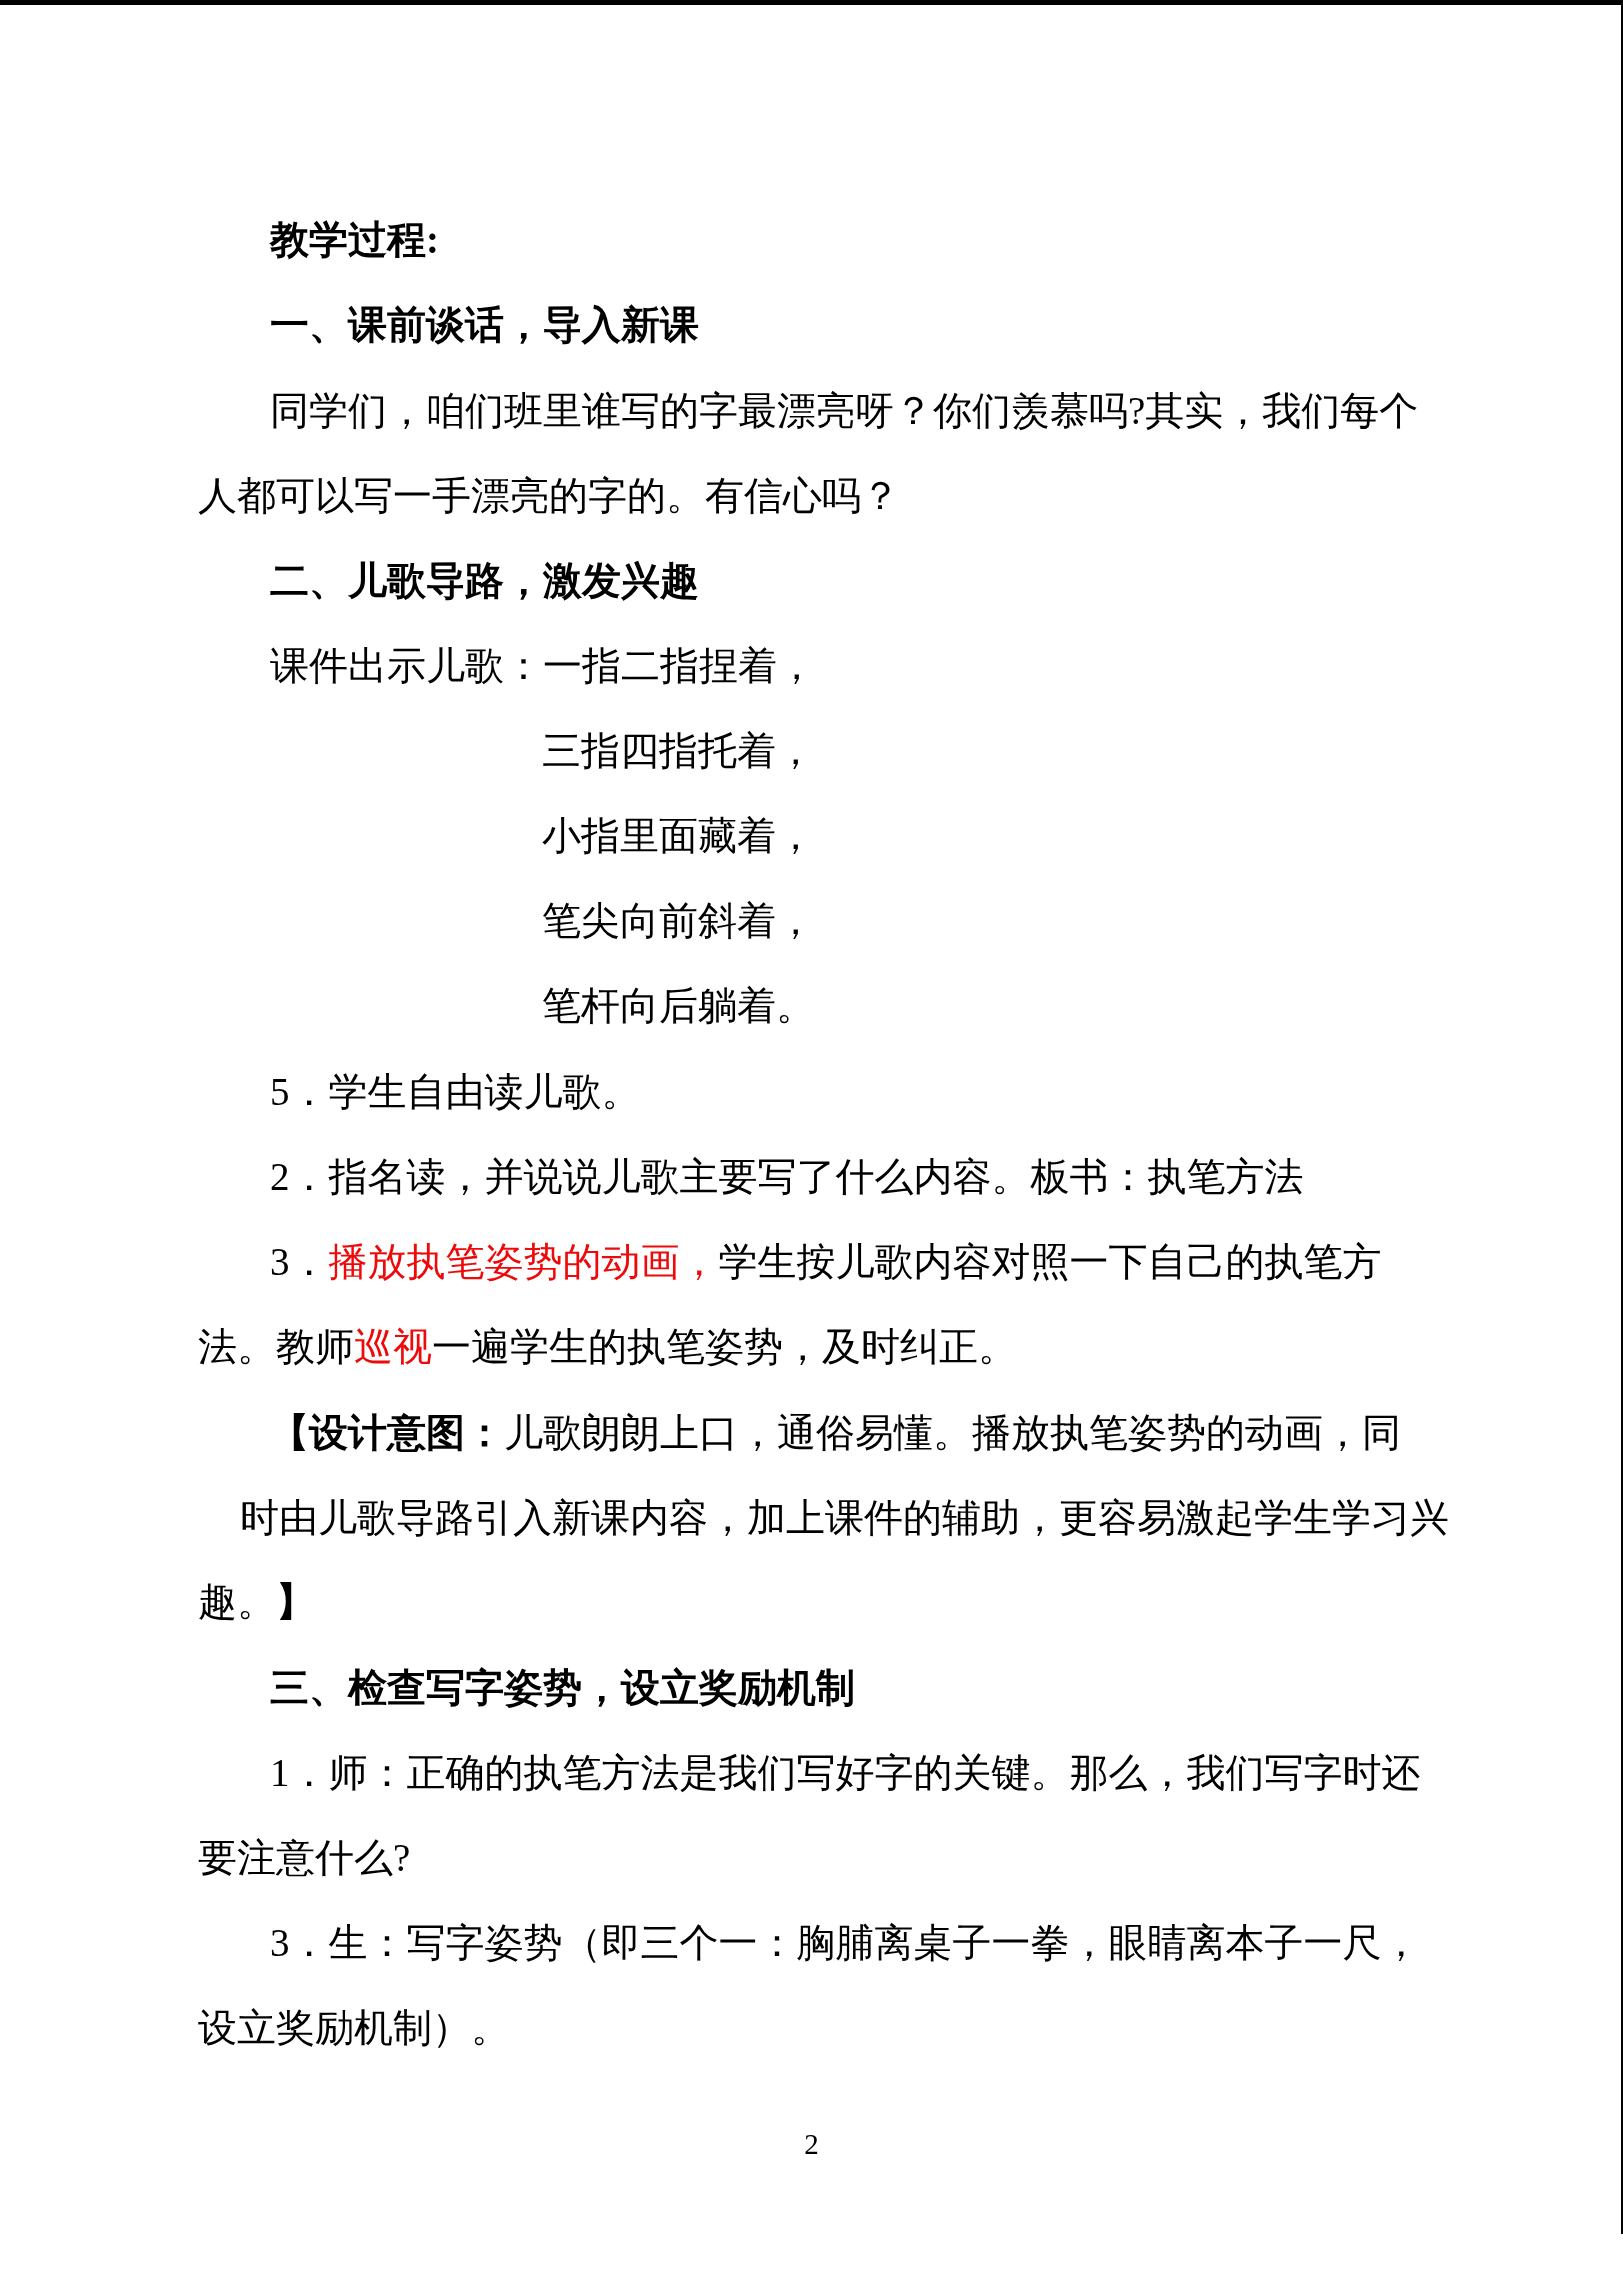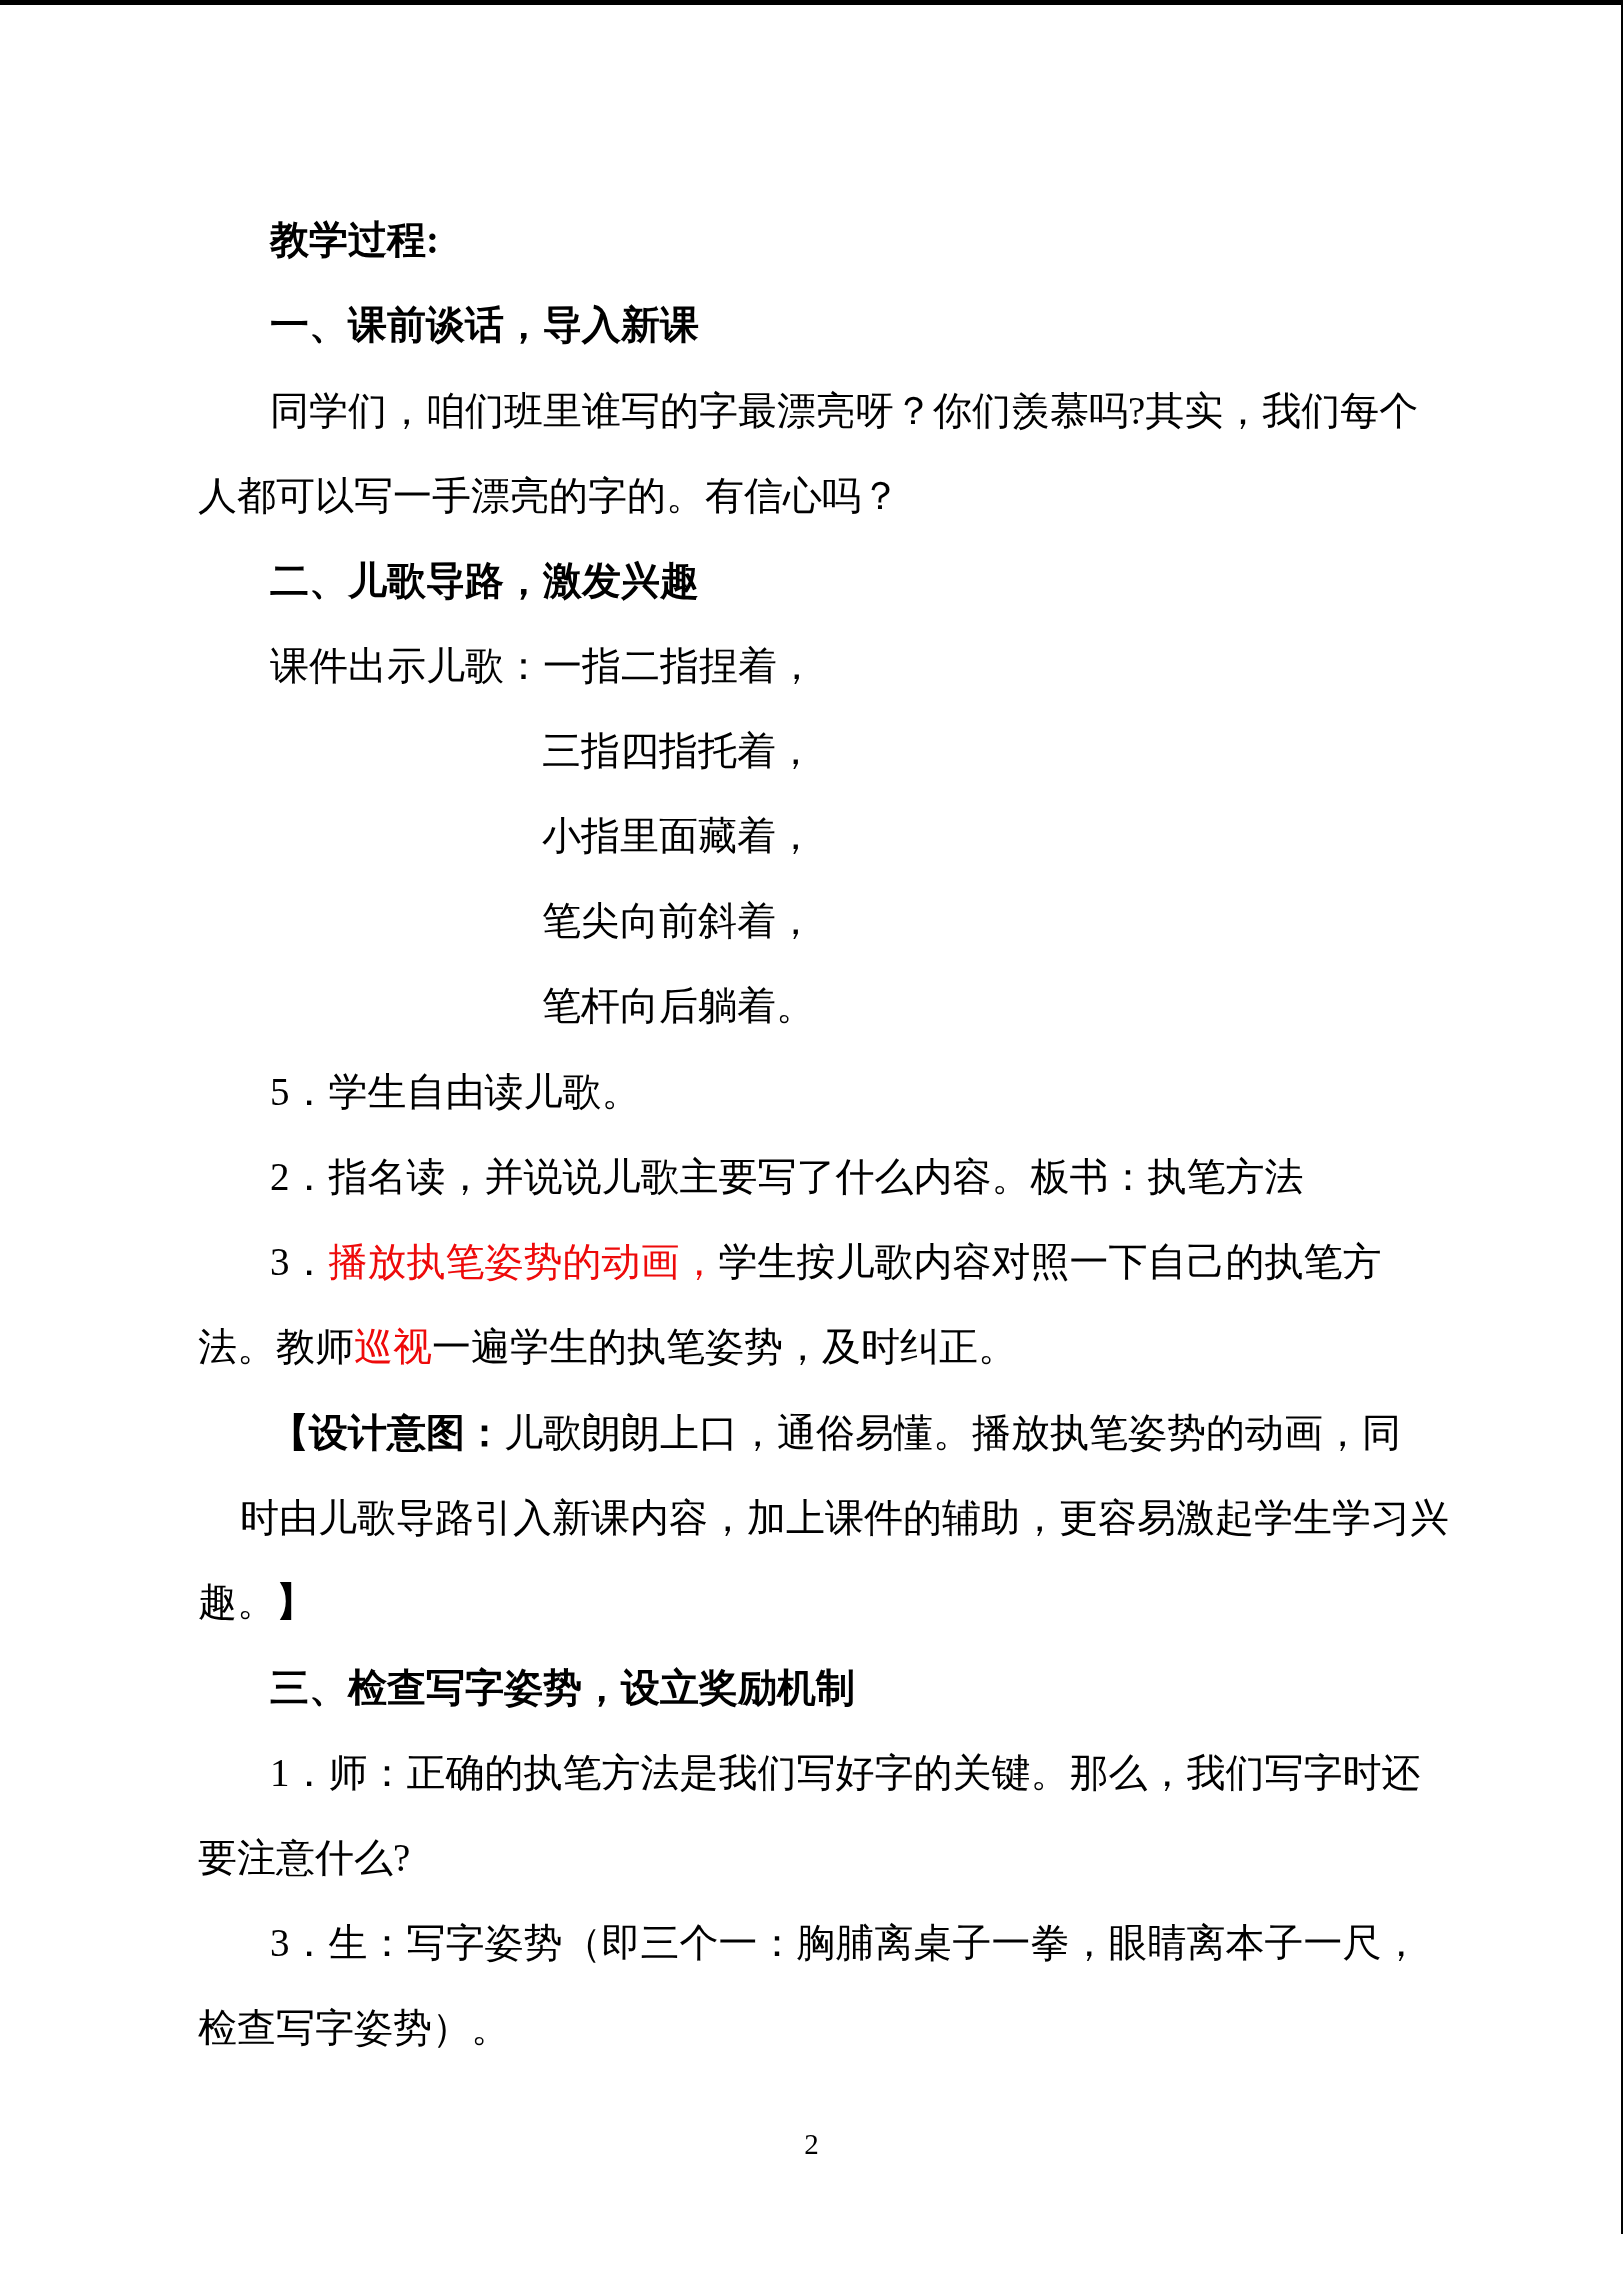--- a/index.html
+++ b/index.html
@@ -56,17 +56,17 @@
       <div class="line" style="top: 1155px; left: 270px;"><span>2．指名读，并说说儿歌主要写了什么内容。板书：执笔方法</span></div>
       <div class="line" style="top: 1240px; left: 270px;"><span>3．</span><span style="color: rgb(238, 10, 10);">播放执笔姿势的动画，</span><span>学生按儿歌内容对照一下自己的执笔方</span></div>
       <div class="line" style="top: 1325px; left: 198px;"><span>法。教师</span><span style="color: rgb(238, 10, 10);">巡视</span><span>一遍学生的执笔姿势，及时纠正。</span></div>
       <div class="line" style="top: 1411px; left: 270px;"><span class="seg-bold">【设计意图：</span><span>儿歌朗朗上口，通俗易懂。播放执笔姿势的动画，同</span></div>
       <div class="line" style="top: 1496px; left: 200px; margin-left: 40px;"><span>时由儿歌导路引入新课内容，加上课件的辅助，更容易激起学生学习兴</span></div>
       <div class="line" style="top: 1580px; left: 198px;"><span>趣。</span><span class="seg-bold">】</span></div>
       <div class="line bold" style="top: 1666px; left: 270px;"><span>三、检查写字姿势，设立奖励机制</span></div>
       <div class="line" style="top: 1751px; left: 270px;"><span>1．师：正确的执笔方法是我们写好字的关键。那么，我们写字时还</span></div>
       <div class="line" style="top: 1836px; left: 198px;"><span>要注意什么?</span></div>
       <div class="line" style="top: 1921px; left: 270px;"><span>3．生：写字姿势（即三个一：胸脯离桌子一拳，眼睛离本子一尺，</span></div>
-      <div class="line" style="top: 2006px; left: 198px;"><span>检查写字姿势）。</span></div>
+      <div class="line" style="top: 2006px; left: 198px;"><span>设立奖励机制）。</span></div>
     </div>
   <div class="page-number">2</div>
 </div>
 
 
 </body></html>

